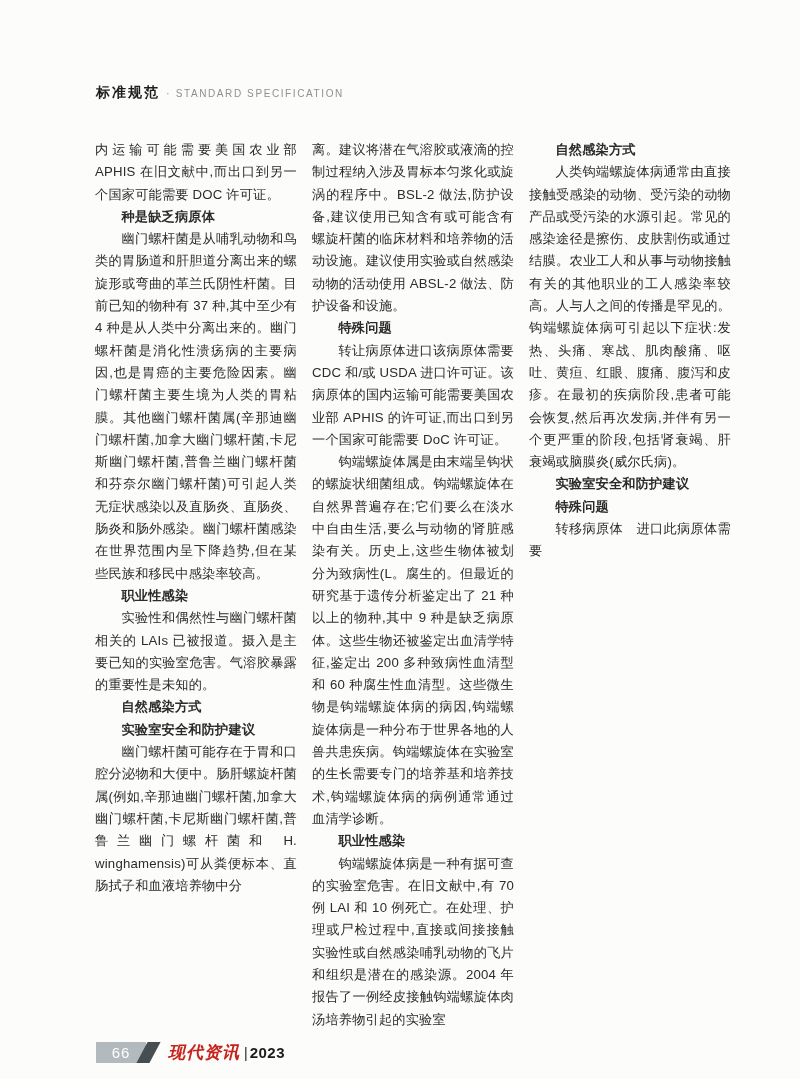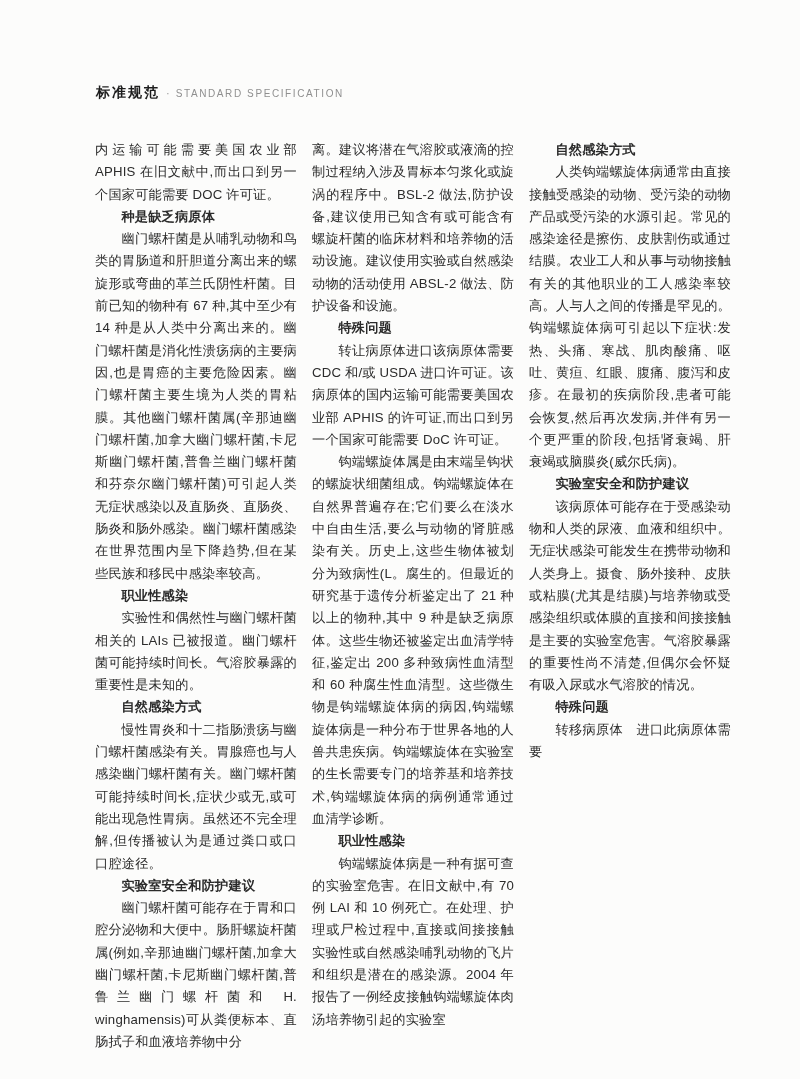--- a/index.html
+++ b/index.html
@@ -80,43 +80,52 @@
     <span class="zh">标准规范</span>
     <span class="dot">·</span>
     <span class="en">STANDARD SPECIFICATION</span>
   </div>
 
   <div class="content">
 
     <div class="col">
       <p class="cont">内运输可能需要美国农业部 APHIS 在旧文献中,而出口到另一个国家可能需要 DOC 许可证。</p>
       <h3>种是缺乏病原体</h3>
-      <p>幽门螺杆菌是从哺乳动物和鸟类的胃肠道和肝胆道分离出来的螺旋形或弯曲的革兰氏阴性杆菌。目前已知的物种有 67 种,其中至少有 14 种是从人类中分离出来的。幽门螺杆菌是消化性溃疡病的主要病因,也是胃癌的主要危险因素。幽门螺杆菌主要生境为人类的胃粘膜。其他幽门螺杆菌属(辛那迪幽门螺杆菌,加拿大幽门螺杆菌,卡尼斯幽门螺杆菌,普鲁兰幽门螺杆菌和芬奈尔幽门螺杆菌)可引起人类无症状感染以及直肠炎、直肠炎、肠炎和肠外感染。幽门螺杆菌感染在世界范围内呈下降趋势,但在某些民族和移民中感染率较高。</p>
+      <p>幽门螺杆菌是从哺乳动物和鸟类的胃肠道和肝胆道分离出来的螺旋形或弯曲的革兰氏阴性杆菌。目前已知的物种有 37 种,其中至少有 4 种是从人类中分离出来的。幽门螺杆菌是消化性溃疡病的主要病因,也是胃癌的主要危险因素。幽门螺杆菌主要生境为人类的胃粘膜。其他幽门螺杆菌属(辛那迪幽门螺杆菌,加拿大幽门螺杆菌,卡尼斯幽门螺杆菌,普鲁兰幽门螺杆菌和芬奈尔幽门螺杆菌)可引起人类无症状感染以及直肠炎、直肠炎、肠炎和肠外感染。幽门螺杆菌感染在世界范围内呈下降趋势,但在某些民族和移民中感染率较高。</p>
       <h3>职业性感染</h3>
-      <p>实验性和偶然性与幽门螺杆菌相关的 LAIs 已被报道。幽门螺杆菌可能持续时间长。气溶胶暴露的重要性是未知的。</p>
+      <p>实验性和偶然性与幽门螺杆菌相关的 LAIs 已被报道。摄入是主要已知的实验室危害。气溶胶暴露的重要性是未知的。</p>
       <h3>自然感染方式</h3>
-      <p>慢性胃炎和十二指肠溃疡与幽门螺杆菌感染有关。胃腺癌也与人感染幽门螺杆菌有关。幽门螺杆菌可能持续时间长,症状少或无,或可能出现急性胃病。虽然还不完全理解,但传播被认为是通过粪口或口口腔途径。</p>
       <h3>实验室安全和防护建议</h3>
       <p>幽门螺杆菌可能存在于胃和口腔分泌物和大便中。肠肝螺旋杆菌属(例如,辛那迪幽门螺杆菌,加拿大幽门螺杆菌,卡尼斯幽门螺杆菌,普鲁兰幽门螺杆菌和 H. winghamensis)可从粪便标本、直肠拭子和血液培养物中分</p>
     </div>
 
     <div class="col">
       <p class="cont">离。建议将潜在气溶胶或液滴的控制过程纳入涉及胃标本匀浆化或旋涡的程序中。BSL-2 做法,防护设备,建议使用已知含有或可能含有螺旋杆菌的临床材料和培养物的活动设施。建议使用实验或自然感染动物的活动使用 ABSL-2 做法、防护设备和设施。</p>
       <h3>特殊问题</h3>
       <p>转让病原体进口该病原体需要 CDC 和/或 USDA 进口许可证。该病原体的国内运输可能需要美国农业部 APHIS 的许可证,而出口到另一个国家可能需要 DoC 许可证。</p>
       <p>钩端螺旋体属是由末端呈钩状的螺旋状细菌组成。钩端螺旋体在自然界普遍存在;它们要么在淡水中自由生活,要么与动物的肾脏感染有关。历史上,这些生物体被划分为致病性(L。腐生的。但最近的研究基于遗传分析鉴定出了 21 种以上的物种,其中 9 种是缺乏病原体。这些生物还被鉴定出血清学特征,鉴定出 200 多种致病性血清型和 60 种腐生性血清型。这些微生物是钩端螺旋体病的病因,钩端螺旋体病是一种分布于世界各地的人兽共患疾病。钩端螺旋体在实验室的生长需要专门的培养基和培养技术,钩端螺旋体病的病例通常通过血清学诊断。</p>
       <h3>职业性感染</h3>
       <p>钩端螺旋体病是一种有据可查的实验室危害。在旧文献中,有 70 例 LAI 和 10 例死亡。在处理、护理或尸检过程中,直接或间接接触实验性或自然感染哺乳动物的飞片和组织是潜在的感染源。2004 年报告了一例经皮接触钩端螺旋体肉汤培养物引起的实验室</p>
     </div>
 
     <div class="col">
       <h3>自然感染方式</h3>
       <p>人类钩端螺旋体病通常由直接接触受感染的动物、受污染的动物产品或受污染的水源引起。常见的感染途径是擦伤、皮肤割伤或通过结膜。农业工人和从事与动物接触有关的其他职业的工人感染率较高。人与人之间的传播是罕见的。钩端螺旋体病可引起以下症状:发热、头痛、寒战、肌肉酸痛、呕吐、黄疸、红眼、腹痛、腹泻和皮疹。在最初的疾病阶段,患者可能会恢复,然后再次发病,并伴有另一个更严重的阶段,包括肾衰竭、肝衰竭或脑膜炎(威尔氏病)。</p>
       <h3>实验室安全和防护建议</h3>
-      <p>该病原体可能存在于受感染动物和人类的尿液、血液和组织中。无症状感染可能发生在携带动物和人类身上。摄食、肠外接种、皮肤或粘膜(尤其是结膜)与培养物或受感染组织或体膜的直接和间接接触是主要的实验室危害。气溶胶暴露的重要性尚不清楚,但偶尔会怀疑有吸入尿或水气溶胶的情况。</p>
       <h3>特殊问题</h3>
       <p>转移病原体　进口此病原体需要</p>
     </div>
 
   </div>
 
+  <div class="footer">
+    <div class="pagebox">
+      <span>66</span>
+      <span class="slash"></span>
+    </div>
+    <div class="journal">
+      <span class="jname">现代资讯</span>
+      <span class="jbar">|</span>
+      <span class="jyear">2023</span>
+    </div>
+  </div>
 
 </div>
 
 </body></html>

